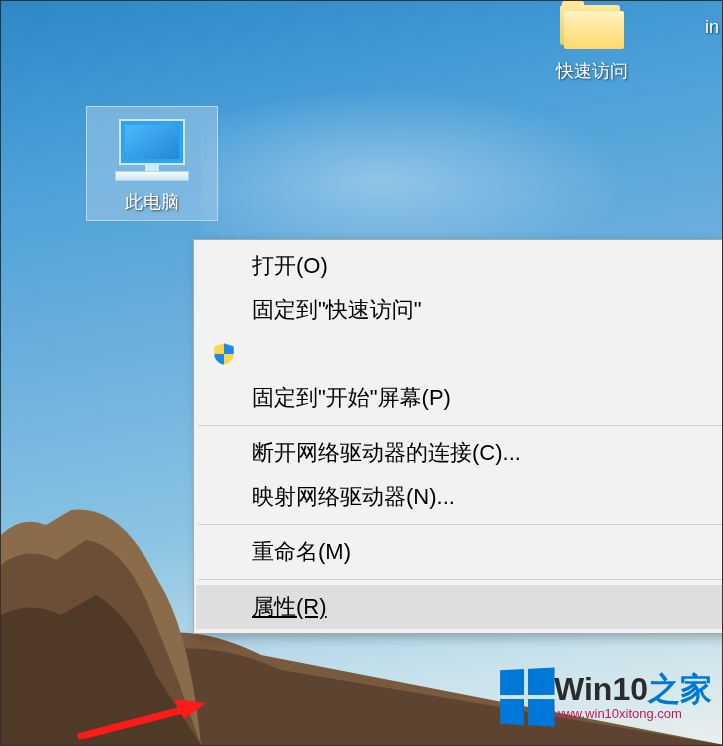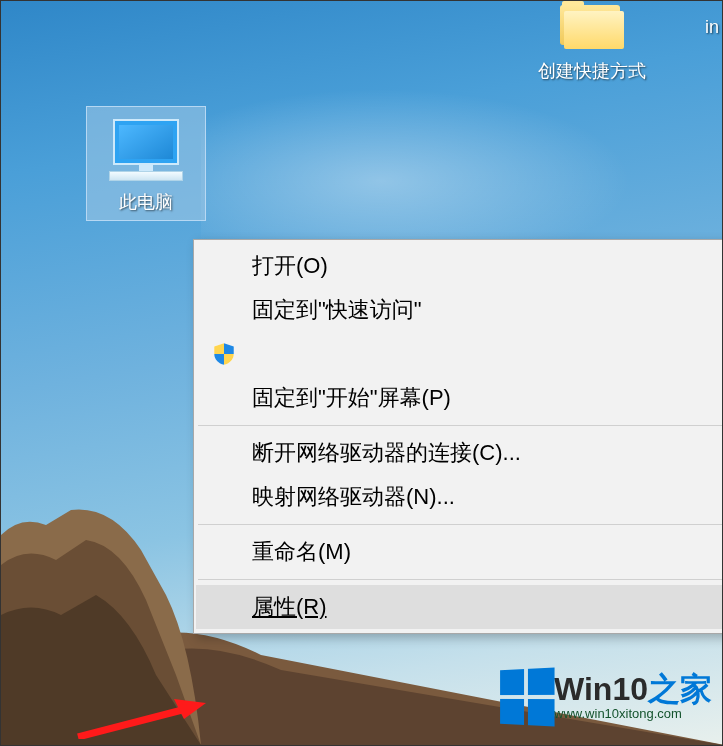--- a/index.html
+++ b/index.html
@@ -60,21 +60,21 @@
       position: absolute;
       bottom: 0;
       left: 0;
       right: 0;
       height: 140px;
     }
 
     
     .desktop-icon {
       position: absolute;
-      width: 120px;
+      width: 132px;
       text-align: center;
       color: #fff;
       font-size: 18px;
       text-shadow: 1px 1px 2px rgba(0,0,0,0.6);
       cursor: pointer;
     }
     .desktop-icon.selected {
       background: rgba(160, 200, 230, 0.55);
       border: 1px solid rgba(190, 220, 245, 0.9);
       padding: 6px 0;
@@ -216,21 +216,21 @@
     .win-logo div { background: #0078d7; }
     .wm-text { line-height: 1.05; }
     .wm-title {
       font-size: 32px;
       font-weight: bold;
       color: #2b2b2b;
     }
     .wm-title .accent { color: #0078d7; }
     .wm-sub {
       font-size: 13px;
-      color: #14532d;
+      color: #be185d;
     }
   </style>
 </head>
 <body>
 
 <div class="sky-bg"></div>
 
 <div class="rocks">
   <svg class="rock-right" viewBox="0 0 723 140" preserveAspectRatio="none">
     <path d="M0,140 L0,70 Q40,40 90,55 L150,30 Q200,20 260,50 L723,140 Z" fill="#7a5a3e"></path>
@@ -242,21 +242,21 @@
     <path d="M0,240 L0,110 Q30,95 60,110 L95,90 Q130,110 155,170 L200,240 Z" fill="#4f3a27"></path>
   </svg>
 </div>
 
 <div class="desktop-icon icon-folder-pos">
   <div class="folder-graphic">
     <div class="folder-tab"></div>
     <div class="folder-back"></div>
     <div class="folder-front"></div>
   </div>
-  <span class="label">创建快捷方式</span>
+  <span class="label">快速访问</span>
 </div>
 
 <div class="desktop-icon icon-partial-pos">
   <span class="label">in</span>
 </div>
 
 <div class="desktop-icon selected icon-this-pc-pos">
   <div class="pc-graphic">
     <div class="pc-monitor">
         <div class="pc-monitor-inner"></div>

